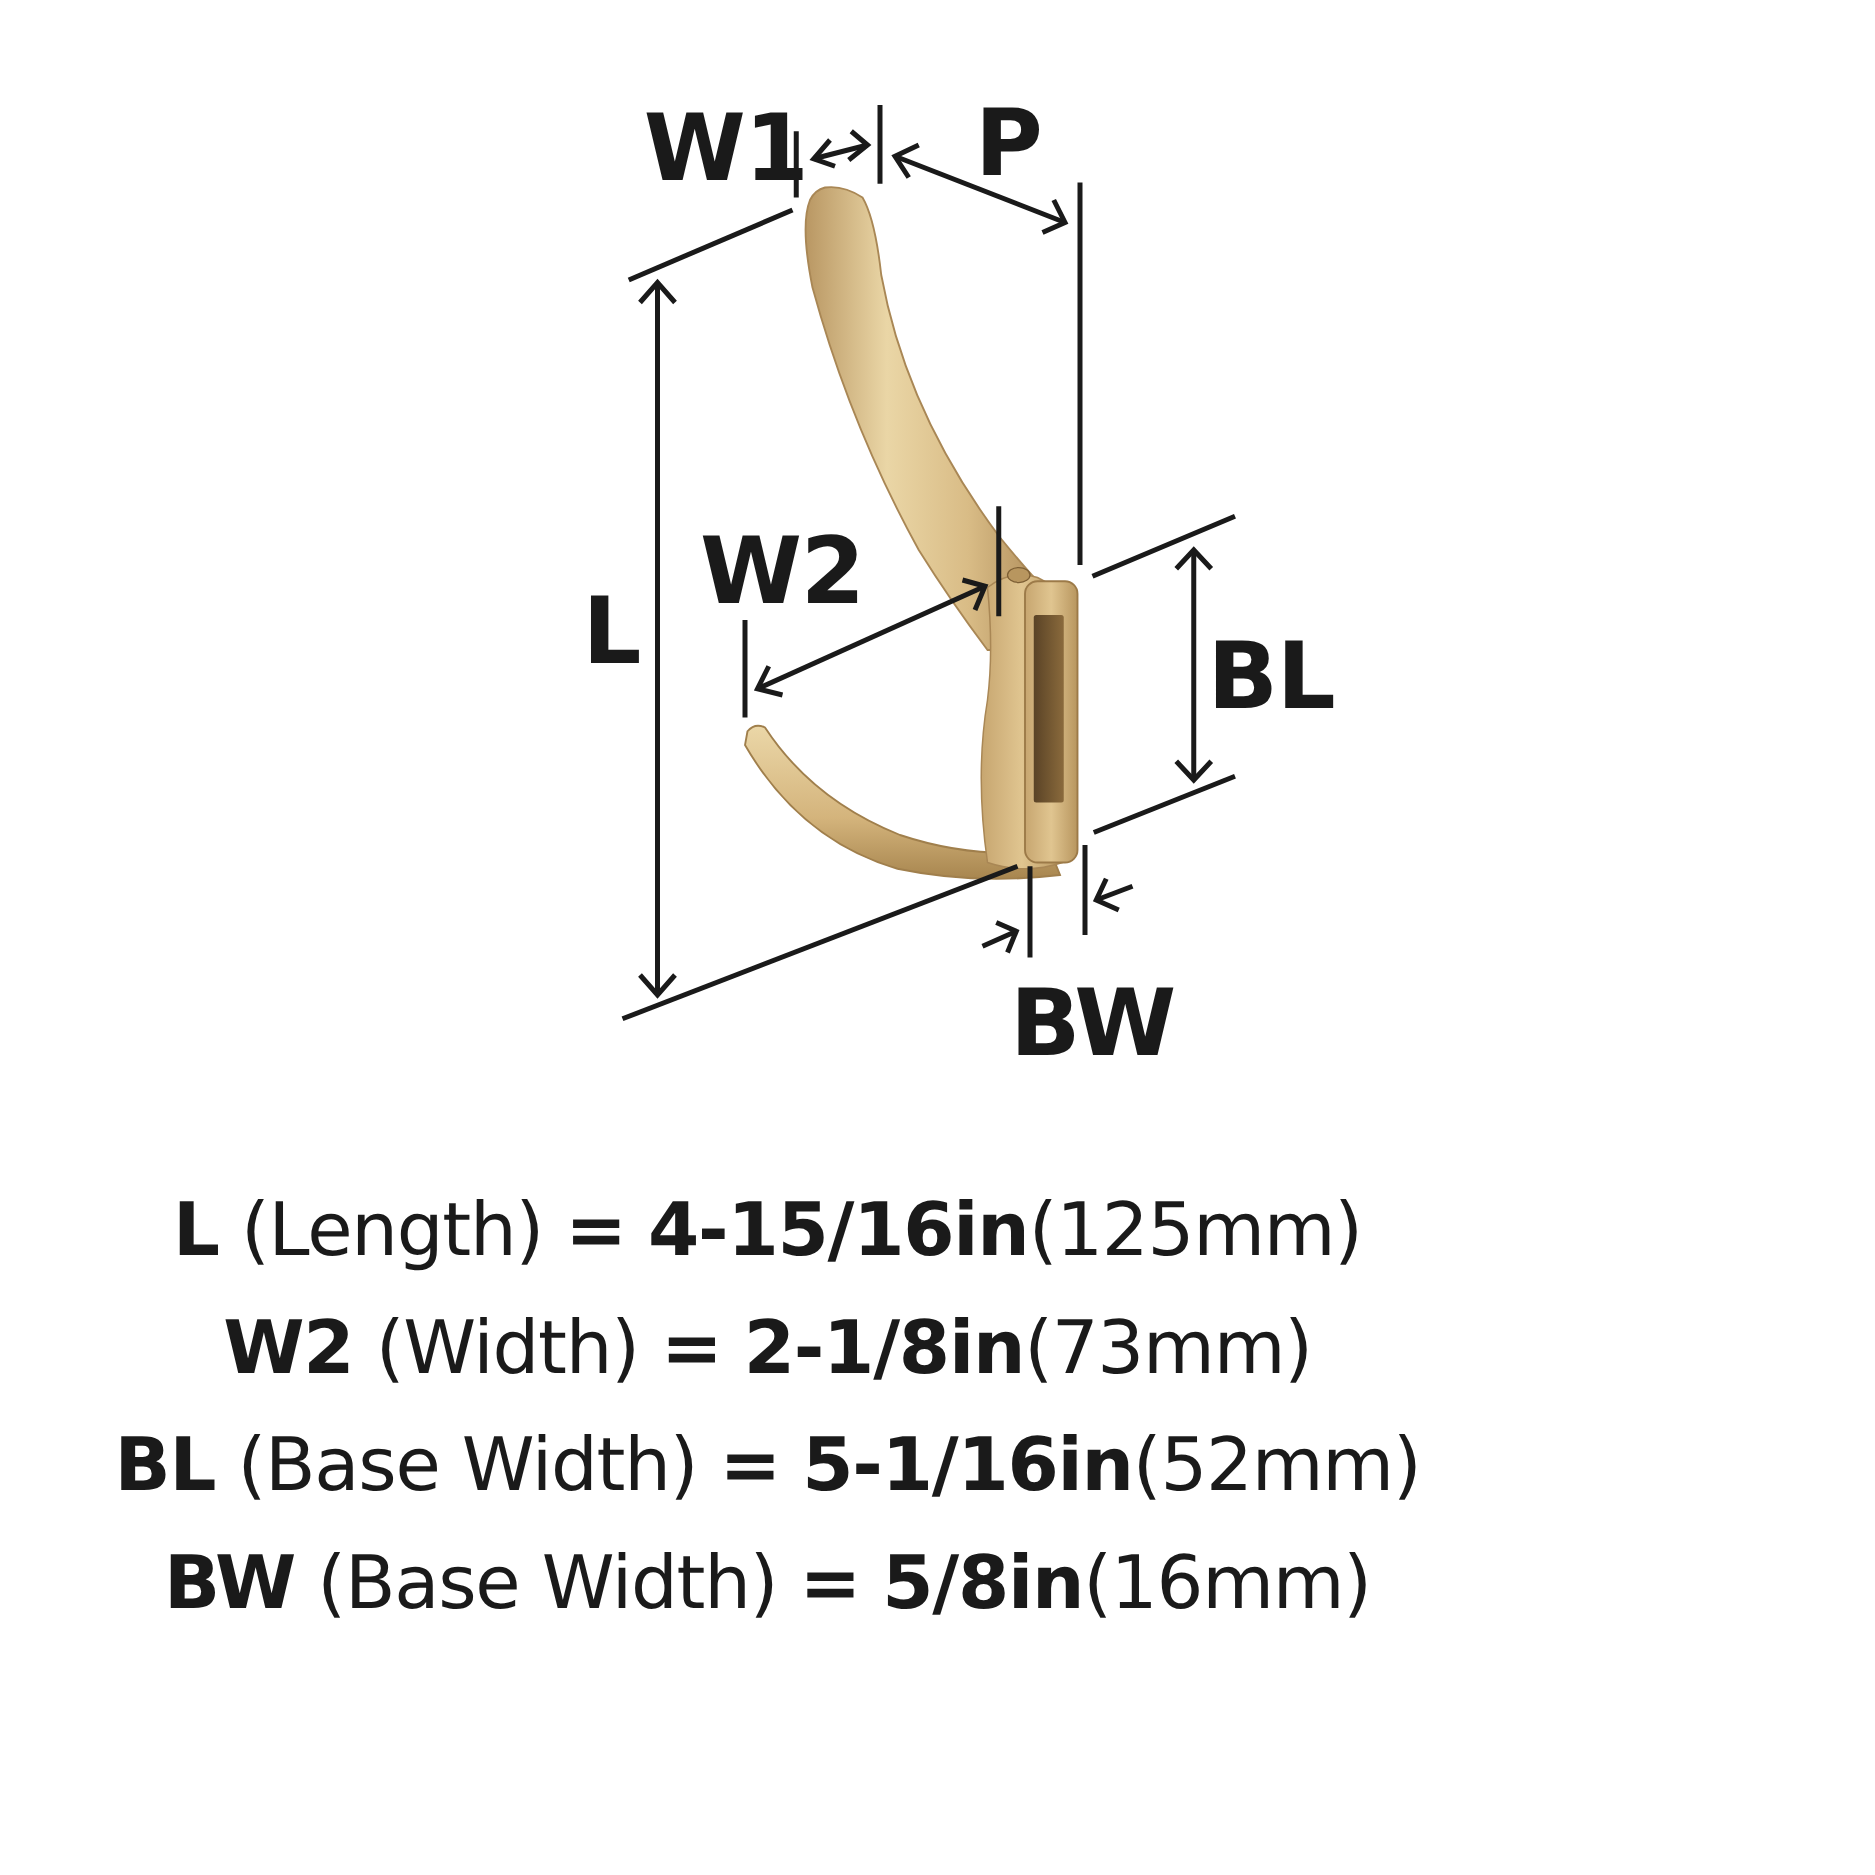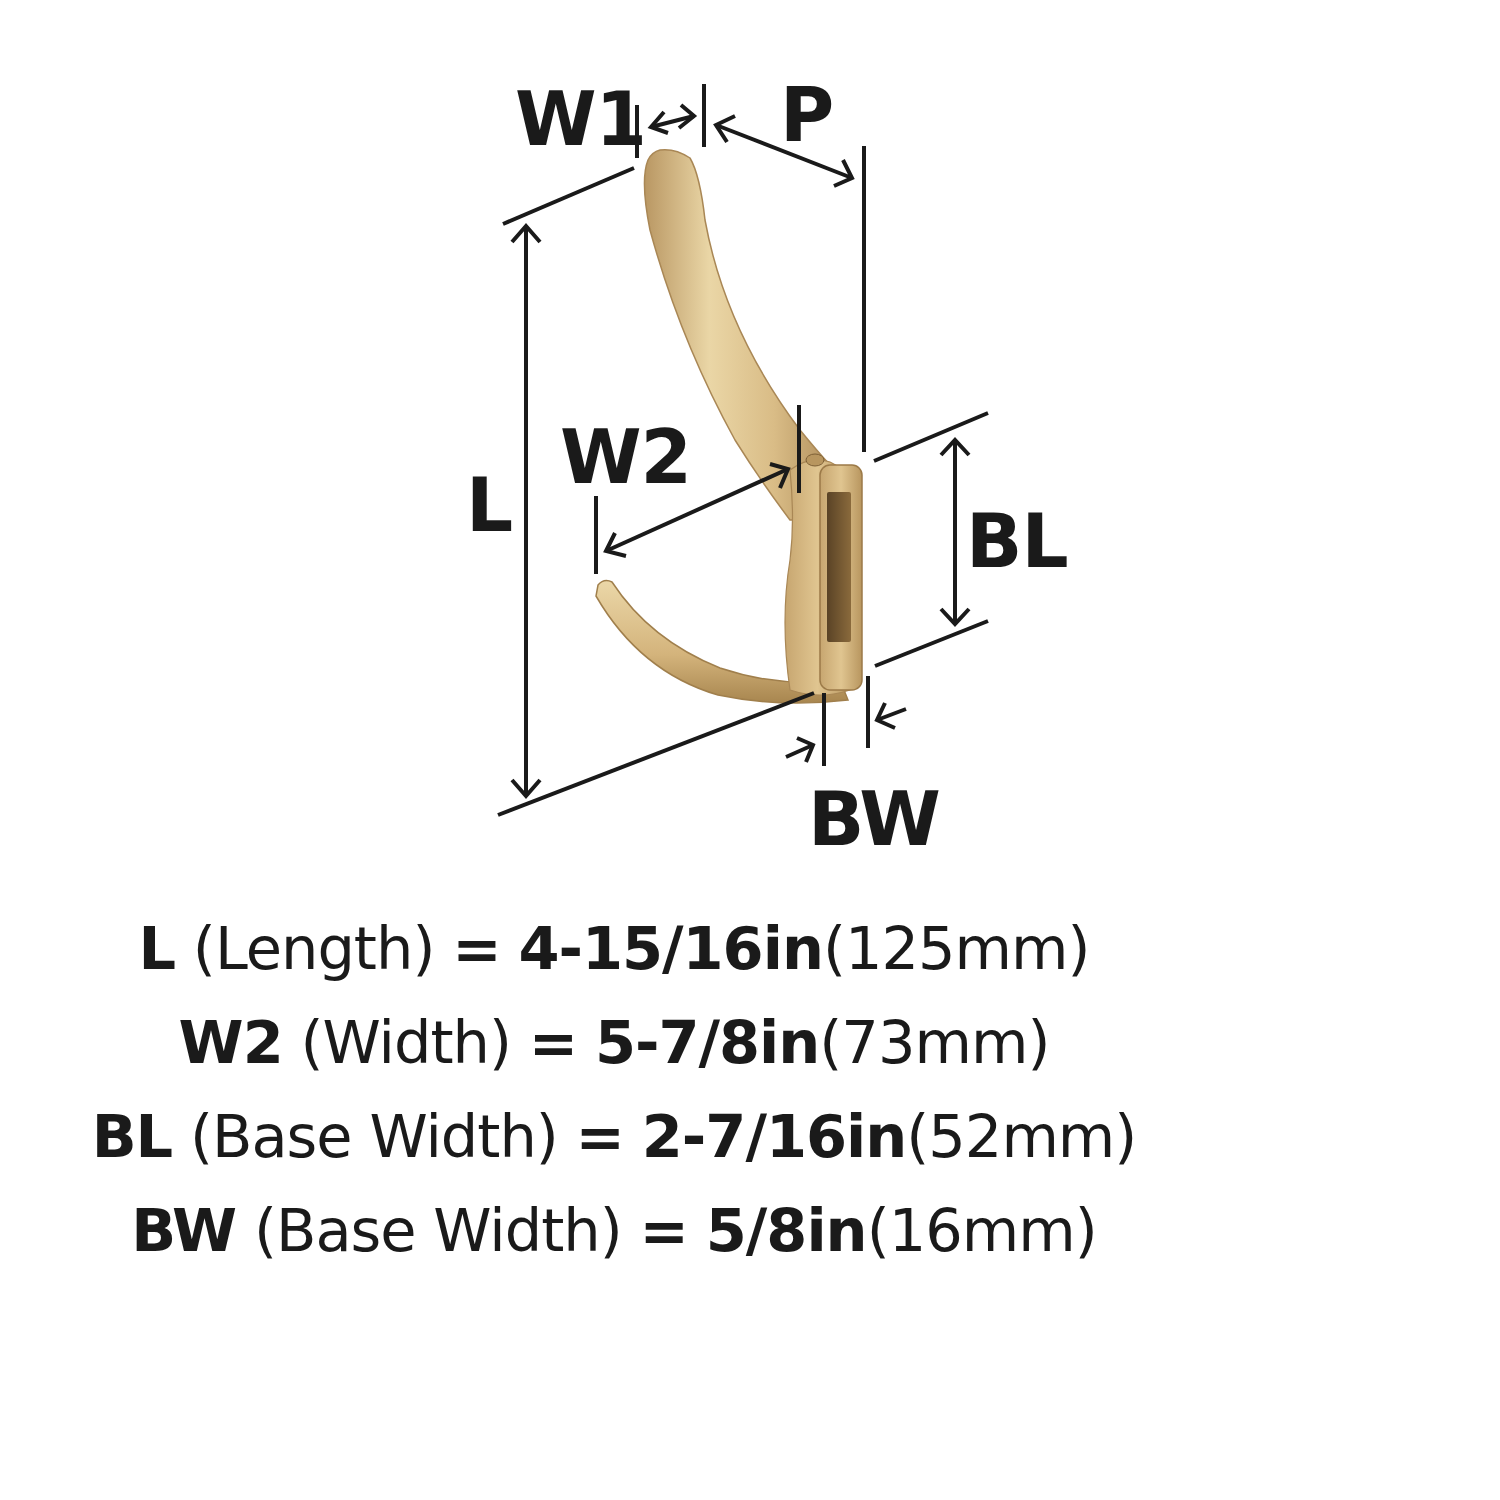--- a/index.html
+++ b/index.html
@@ -1,19 +1,19 @@
 <!DOCTYPE html>
 <html><head>
   <meta charset="utf-8">
   <style>
     html, body { margin: 0; padding: 0; background: #ffffff; }
     body { width: 1500px; height: 1500px; position: relative; overflow: hidden; font-family: "DejaVu Sans", sans-serif; color: #1a1a1a; }
     #diagram { position: absolute; left: 0; top: 0; width: 1500px; height: 900px; }
     .dim-label { position: absolute; font-family: "DejaVu Sans", sans-serif; font-weight: bold; font-size: 74px; line-height: 1; color: #1a1a1a; letter-spacing: -1px; }
-    #specs { position: absolute; left: 0; top: 902px; width: 1228px; }
+    #specs { position: absolute; left: 0; top: 937px; width: 1228px; }
     .spec-row { text-align: center; height: 94px; line-height: 94px; font-size: 59px; white-space: nowrap; letter-spacing: -1px; color: #1a1a1a; }
     .spec-row .code { font-weight: bold; }
     .spec-row .name { font-weight: normal; }
     .spec-row .eq { font-weight: bold; }
     .spec-row .inch { font-weight: bold; }
     .spec-row .mm { font-weight: normal; }
   </style>
 </head>
 <body>
 
@@ -114,27 +114,27 @@
   <div class="spec-row">
     <span class="code">L</span>
     <span class="name">(Length)</span>
     <span class="eq">=</span>
     <span class="inch">4-15/16in</span><span class="mm">(125mm)</span>
   </div>
   <div class="spec-row">
     <span class="code">W2</span>
     <span class="name">(Width)</span>
     <span class="eq">=</span>
-    <span class="inch">5-7/8in</span><span class="mm">(73mm)</span>
+    <span class="inch">2-1/8in</span><span class="mm">(73mm)</span>
   </div>
   <div class="spec-row">
     <span class="code">BL</span>
     <span class="name">(Base Width)</span>
     <span class="eq">=</span>
-    <span class="inch">2-7/16in</span><span class="mm">(52mm)</span>
+    <span class="inch">5-1/16in</span><span class="mm">(52mm)</span>
   </div>
   <div class="spec-row">
     <span class="code">BW</span>
     <span class="name">(Base Width)</span>
     <span class="eq">=</span>
     <span class="inch">5/8in</span><span class="mm">(16mm)</span>
   </div>
 </div>
 
 </body></html>

